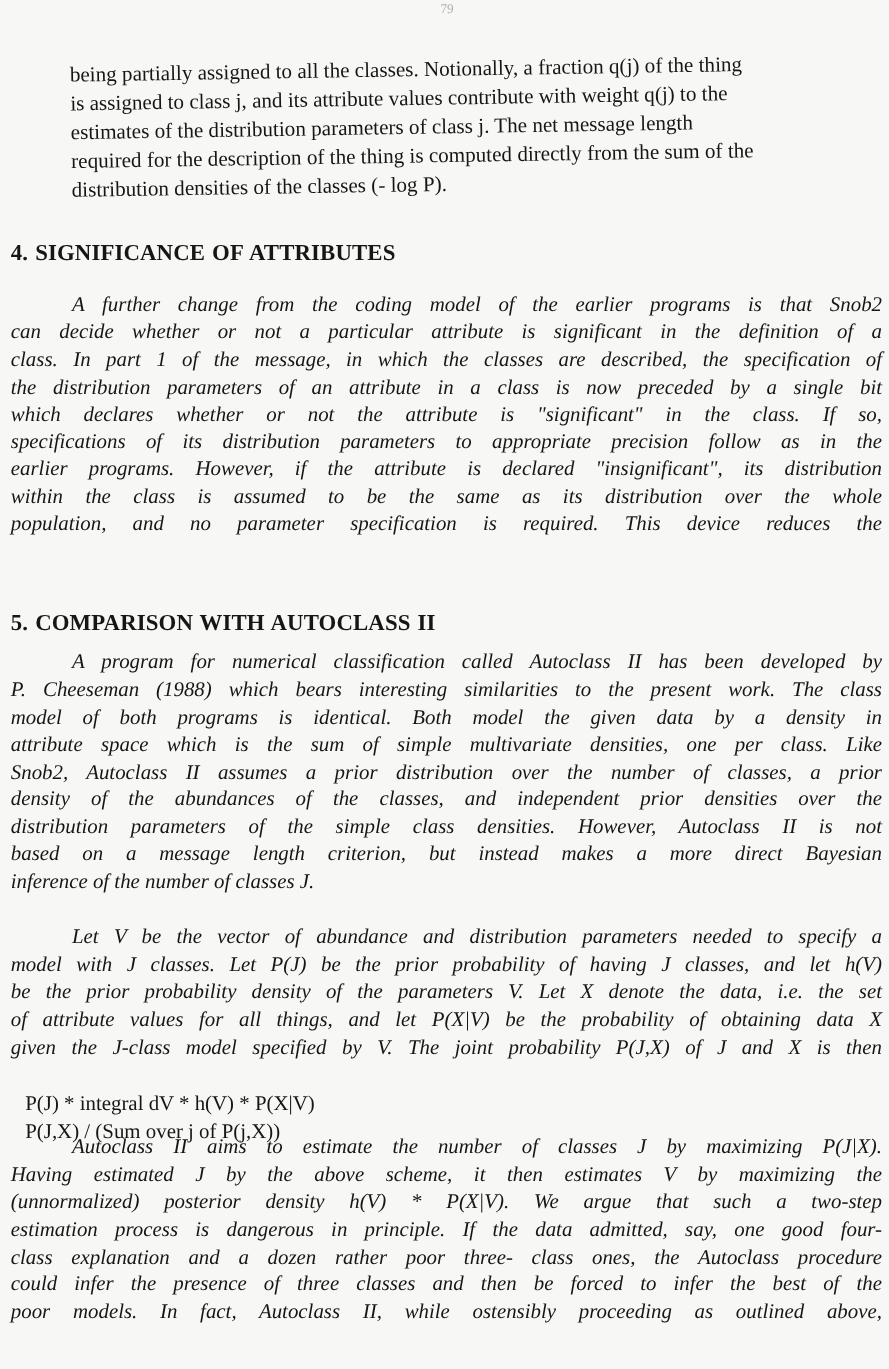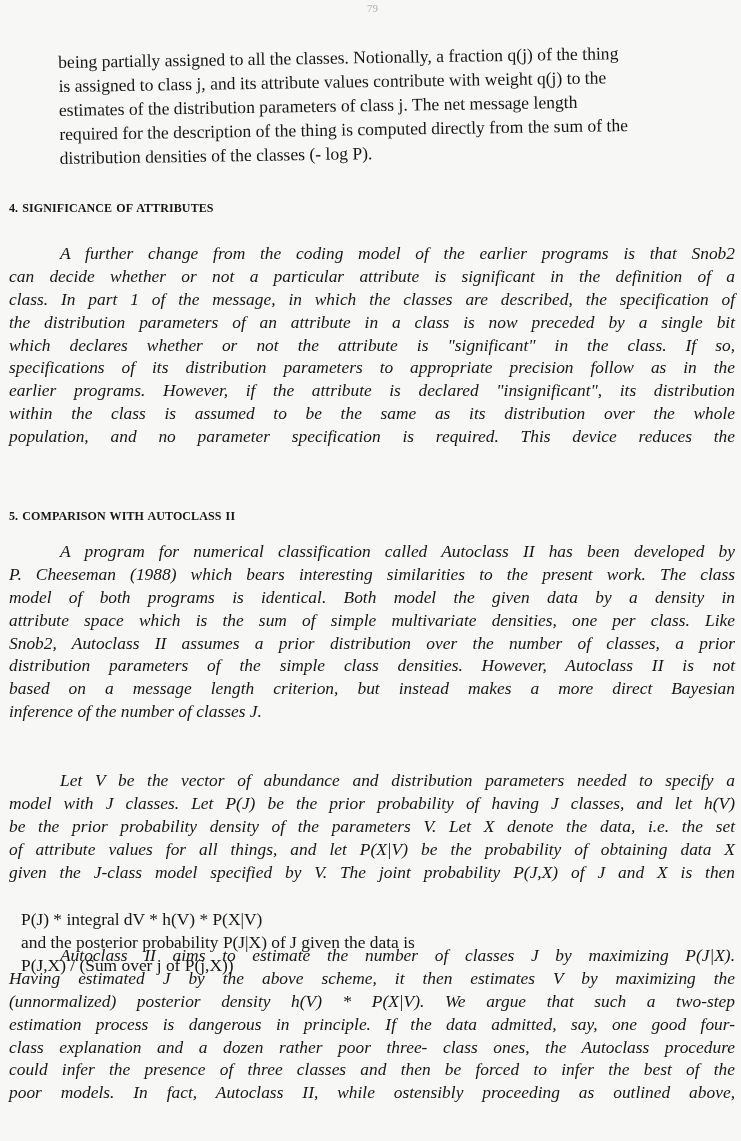--- a/index.html
+++ b/index.html
@@ -14,21 +14,21 @@
     position: absolute; top: 2px; left: 367px;
     font-size: 11px; color: #b0b0b0; 
   }
   .block { position: absolute; }
   .p1 {
     left: 58px; top: 50px; width: 670px;
     font-size: 17.6px; line-height: 24px;
     transform: rotate(-0.9deg); transform-origin: left top;
   }
   .h {
-    left: 9px; font-size: 12px; font-weight: bold; letter-spacing: 0.1px;
+    left: 9px; font-size: 19px; font-weight: bold; letter-spacing: 0.1px;
     word-spacing: 1px;
   }
   .h4 { top: 201px; }
   .h5 { top: 493px; margin-top: 16px; }
   .para {
     left: 9px; width: 726px;
     font-size: 17.4px; line-height: 22.9px;
     text-align: justify;
     font-style: italic;
   }
@@ -73,36 +73,36 @@
 </div>
 
 <div class="block h h5">5.  COMPARISON WITH AUTOCLASS II</div>
 
 <div class="block para s5a">
   <span class="line ind">A program for numerical classification called Autoclass II has been developed by</span>
   <span class="line">P. Cheeseman (1988) which bears interesting similarities to the present work. The class</span>
   <span class="line">model of both programs is identical. Both model the given data by a density in</span>
   <span class="line">attribute space which is the sum of simple multivariate densities, one per class.  Like</span>
   <span class="line">Snob2, Autoclass II assumes a prior distribution over the number of classes, a prior</span>
+  <span class="line">density of the abundances of the classes, and independent prior densities over the</span>
   <span class="line">distribution parameters of the simple class densities.  However, Autoclass II is not</span>
   <span class="line">based on a message length criterion, but instead makes a more direct Bayesian</span>
   <span class="line last">inference of the number of classes J.</span>
 </div>
 
 <div class="block para s5b">
   <span class="line ind">Let V be the vector of abundance and distribution parameters needed to specify a</span>
   <span class="line">model with J classes. Let P(J) be the prior probability of having J classes, and let h(V)</span>
   <span class="line">be the prior probability density of the parameters V. Let X denote the data, i.e. the set</span>
   <span class="line">of attribute values for all things, and let P(X|V) be the probability of obtaining data X</span>
   <span class="line">given the J-class model specified by V. The joint probability P(J,X) of J and X is then</span>
 </div>
 
 <div class="block formula">
   <div>P(J) * integral dV * h(V) * P(X|V)</div>
-  <div>and the posterior probability P(J|X) of J given the data is</div>
   <div>P(J,X) / (Sum over j of P(j,X))</div>
 </div>
 
 <div class="block para s5c">
   <span class="line ind">Autoclass II aims to estimate the number of classes J by maximizing P(J|X).</span>
   <span class="line">Having estimated J by the above scheme, it then estimates V by maximizing the</span>
   <span class="line">(unnormalized) posterior density h(V) * P(X|V).  We argue that such a two-step</span>
   <span class="line">estimation process is dangerous in principle.  If the data admitted, say, one good four-</span>
   <span class="line">class explanation and a dozen rather poor three- class ones, the Autoclass procedure</span>
   <span class="line">could infer the presence of three classes and then be forced to infer the best of the</span>

